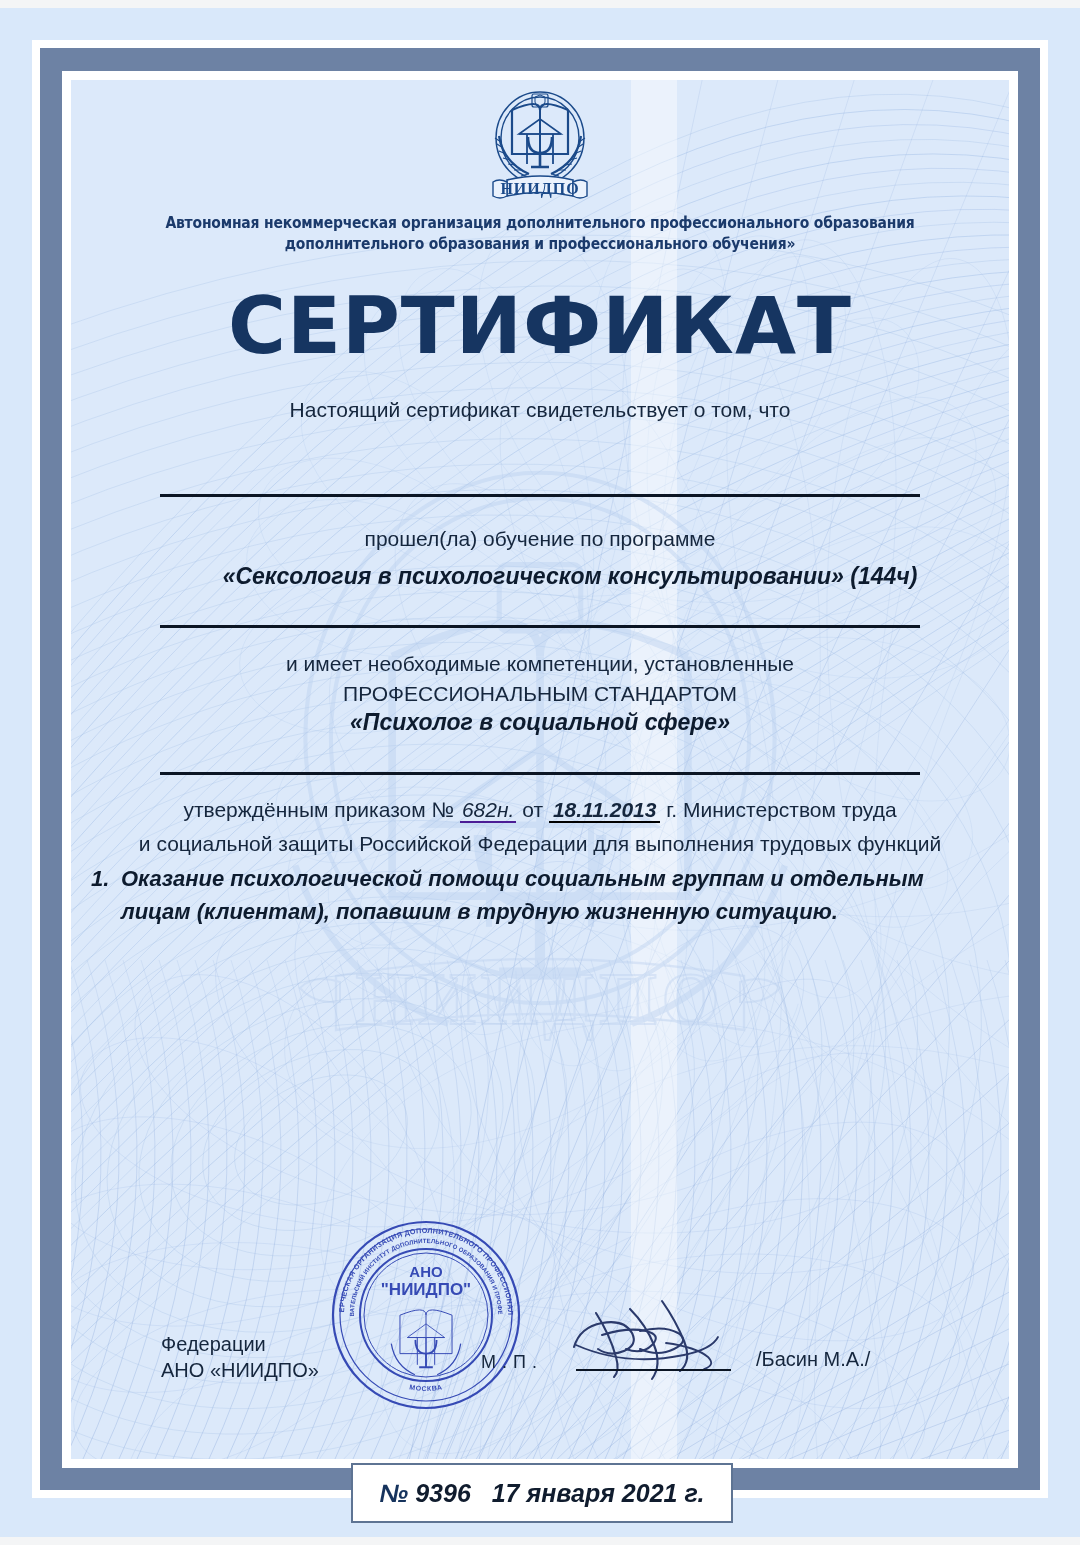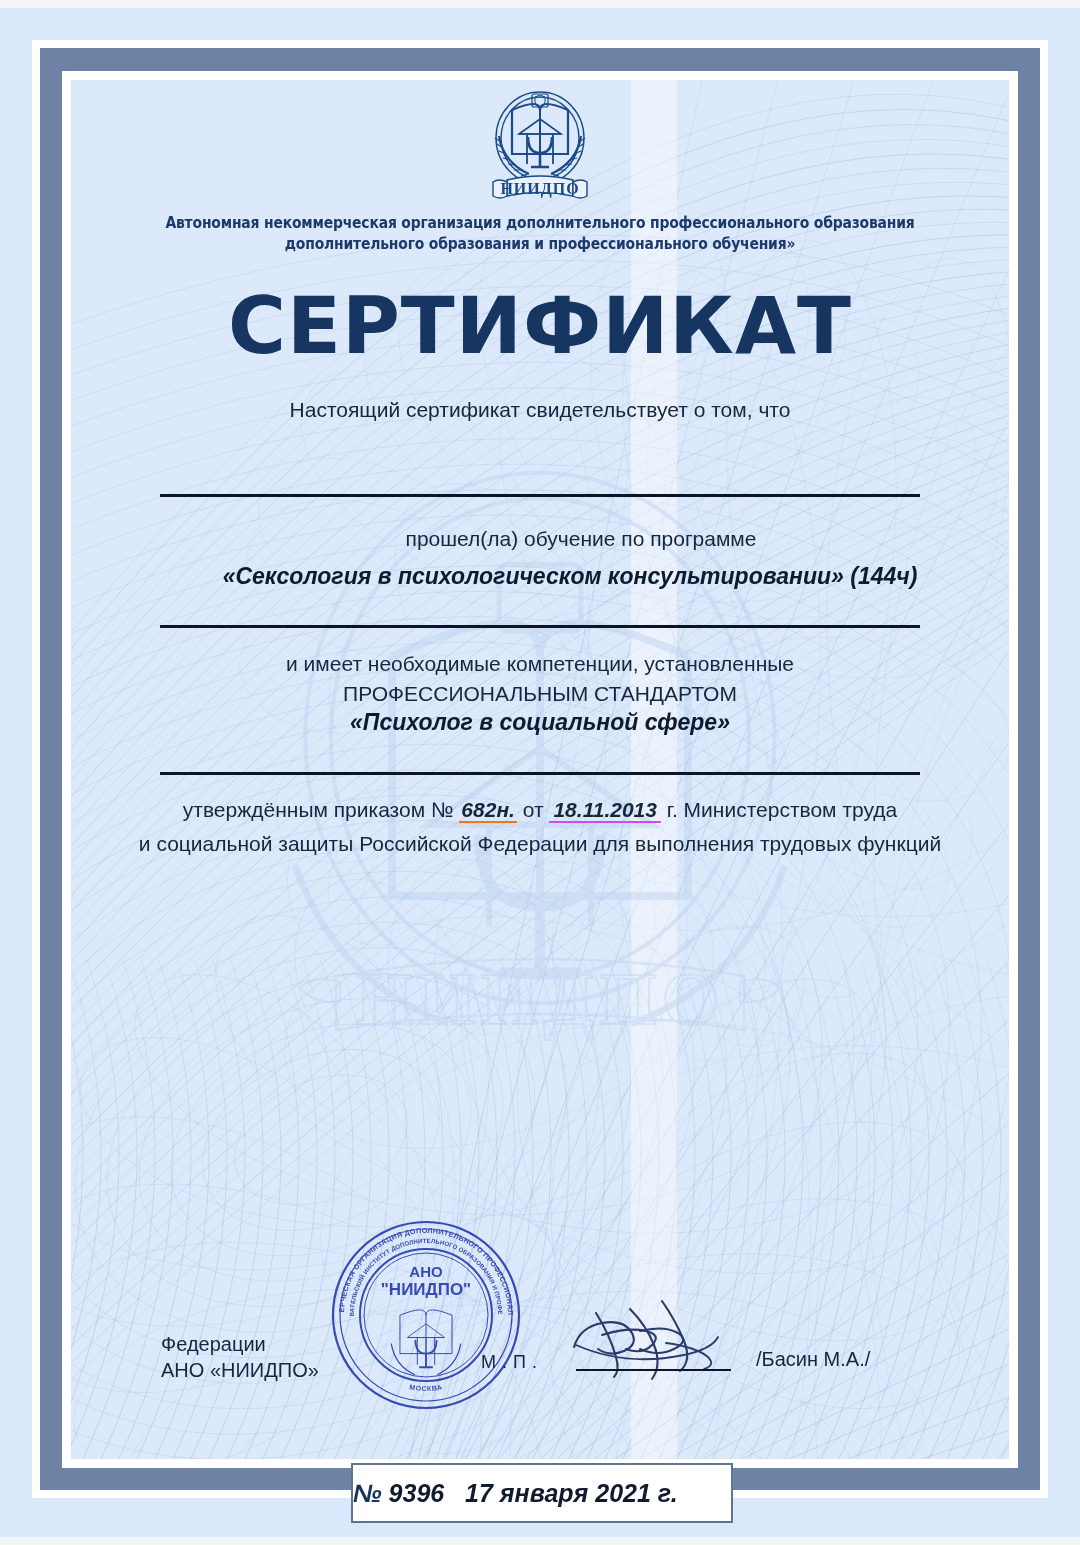--- a/index.html
+++ b/index.html
@@ -106,21 +106,21 @@
   .sig-name{
     position:absolute;left:685px;top:1268px;color:#15263d;font-size:20px;
   }
   .signature{position:absolute;left:495px;top:1215px;width:190px;height:95px;}
   .stamp{position:absolute;left:255px;top:1135px;width:200px;height:200px;opacity:.93;}
 
   
   .plate{
     position:absolute;left:351px;top:1463px;width:378px;height:56px;
     background:#ffffff;border:2px solid #5e7493;
-    display:flex;align-items:center;justify-content:flex-start;
+    display:flex;align-items:center;justify-content:center;
     z-index:40;
   }
   .plate-inner{
     color:#101c2e;font-weight:bold;font-style:italic;font-size:25px;
     white-space:pre;font-family:"Liberation Sans","DejaVu Sans",sans-serif;
   }
   .plate-no{color:#16335d;}
 </style>
 </head>
 <body>
@@ -401,38 +401,42 @@
         <div>Автономная некоммерческая организация дополнительного профессионального образования</div>
         <div>дополнительного образования и профессионального обучения»</div>
       </div>
 
       <div class="title">СЕРТИФИКАТ</div>
 
       <div class="line-txt" style="top:316px;">Настоящий сертификат свидетельствует о том, что</div>
 
       <div class="rule" style="top:414px;"></div>
 
-      <div class="line-txt" style="top:445px;padding-left:41px;">прошел(ла) обучение по программе</div>
+      <div class="line-txt" style="top:445px;">прошел(ла) обучение по программе</div>
       <div class="bold-italic" style="top:482px;font-size:23px;margin-left:30px;">«Сексология в психологическом консультировании» (144ч)</div>
       <div class="rule" style="top:545px;"></div>
 
       <div class="line-txt" style="top:570px;">и имеет необходимые компетенции, установленные</div>
       <div class="line-txt" style="top:600px;">ПРОФЕССИОНАЛЬНЫМ СТАНДАРТОМ</div>
       <div class="bold-italic" style="top:628px;font-size:23px;">«Психолог в социальной сфере»</div>
       <div class="rule" style="top:692px;"></div>
 
       <div class="line-txt" style="top:716px;">
         <span>утверждённым приказом №</span>
-        <span style="font-weight:bold;font-style:italic;border-bottom:2px solid #f97316;padding:0 2px;">682н.</span>
+        <span style="font-weight:normal;font-style:italic;border-bottom:2px solid #4c1d95;padding:0 2px;">682н.</span>
         <span>от</span>
-        <span style="font-weight:bold;font-style:italic;border-bottom:2px solid #d946ef;padding:0 4px;">18.11.2013</span>
+        <span style="font-weight:bold;font-style:italic;border-bottom:2px solid #000000;padding:0 4px;">18.11.2013</span>
         <span>г. Министерством труда</span>
       </div>
       <div class="line-txt" style="top:750px;">и социальной защиты Российской Федерации для выполнения трудовых функций</div>
 
+      <div class="func" style="top:782px;">
+        <span style="display:inline-block;width:30px;">1.</span><span>Оказание психологической помощи социальным группам и отдельным</span>
+        <div style="padding-left:30px;">лицам (клиентам), попавшим в трудную жизненную ситуацию.</div>
+      </div>
 
       <svg class="stamp" viewBox="0 0 200 200">
         <defs>
           <path id="arcTop" d="M100,100 m-82,0 a82,82 0 0 1 164,0"></path>
           <path id="arcTop2" d="M100,100 m-72,0 a72,72 0 0 1 144,0"></path>
           <path id="arcBot" d="M100,100 m-76,0 a76,76 0 0 0 152,0"></path>
         </defs>
         <g stroke="#2a3fb0" fill="none">
           <circle cx="100" cy="100" r="93" stroke-width="2.2"></circle>
           <circle cx="100" cy="100" r="86" stroke-width="1.2"></circle>

